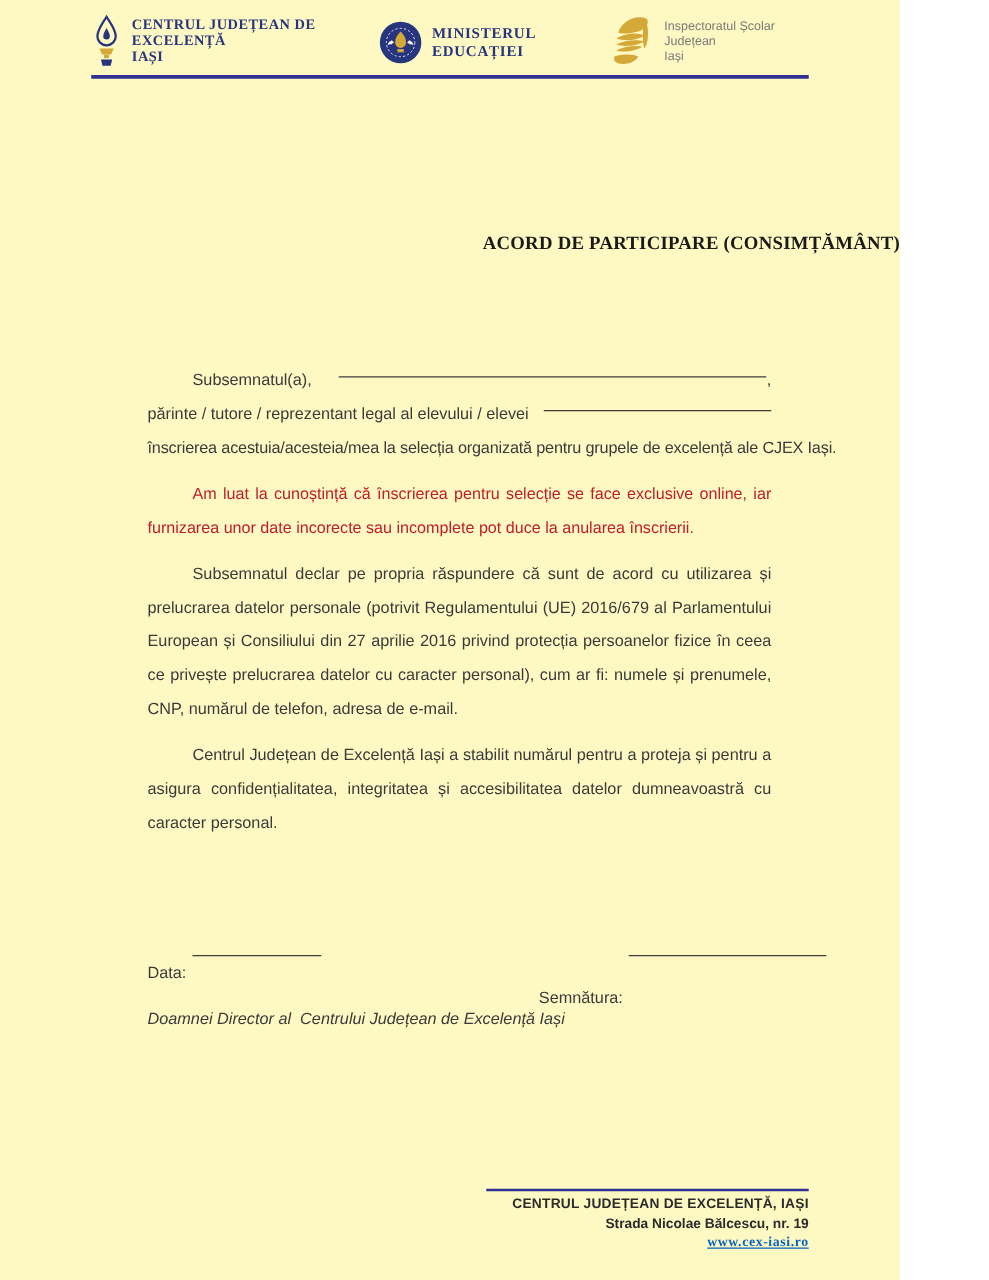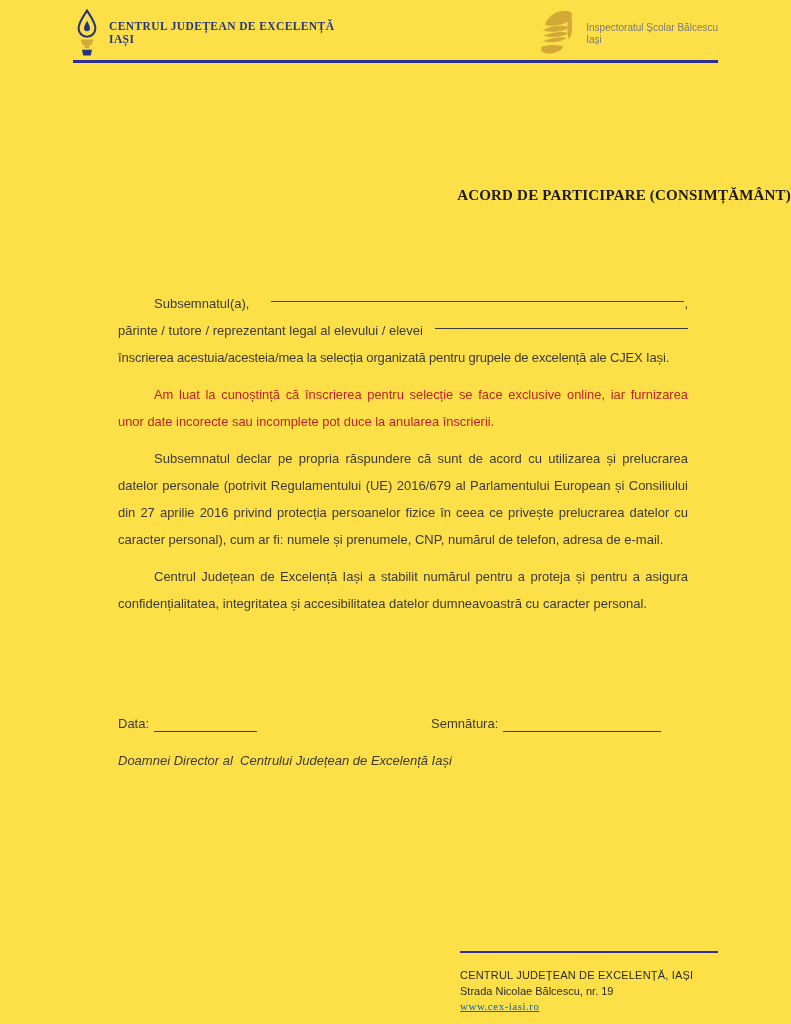--- a/index.html
+++ b/index.html
@@ -2,21 +2,21 @@
 <html lang="ro" style="--navy: #2E3192; --header-navy: #27357E; --red: #BE1E2D; --gold: #D4A937; --link: #0563C1; --text: #3A3A3A; --gray: #7A7A7A;"><head>
 <meta charset="utf-8">
 <style>
   :root{
     --navy:#2E3192; --header-navy:#27357E; --red:#BE1E2D; --gold:#D4A937;
     --link:#0563C1; --text:#3A3A3A; --gray:#7A7A7A;
   }
   *{margin:0;padding:0;box-sizing:border-box;}
   html,body{background:#fff;}
   body{font-family:"Liberation Sans","DejaVu Sans",sans-serif;color:var(--text);}
-  .page{position:relative;width:791px;height:1024px;background:#fde047;overflow:hidden;}
+  .page{position:relative;width:720px;height:1024px;background:#fef9c3;overflow:hidden;}
 
   
   .letterhead{display:flex;justify-content:space-between;align-items:flex-start;
     padding:8px 73px 0 73px;height:58px;}
   .logo-group{display:flex;align-items:center;gap:8px;}
   .org-name{font-family:"Liberation Serif","DejaVu Serif",serif;font-weight:bold;
     font-size:11.5px;line-height:13px;color:var(--header-navy);letter-spacing:.4px;}
   .ministry-name{font-family:"Liberation Serif","DejaVu Serif",serif;font-weight:bold;
     font-size:12px;color:var(--header-navy);letter-spacing:.6px;}
   .insp-name{font-size:10px;line-height:12px;color:var(--gray);}
@@ -36,29 +36,29 @@
   .blank{border-bottom:1.3px solid #3c3c3c;margin-bottom:5px;height:1px;}
   .grow{flex:1 1 auto;}
   .w34{flex:0 0 34px;}
   .w100{flex:0 0 103px;}
   .w158{flex:0 0 158px;}
   .gap{margin-left:22px;}
   .gap8{margin-left:8px;}
   .ws{margin-left:7px;word-spacing:5px;}
   .fit{letter-spacing:-0.15px;}
   .red{color:var(--red);font-weight:normal;font-size:12.9px;}
-  .sig-row{display:flex;align-items:flex-end;margin-top:93px;height:27px;}
+  .sig-row{display:flex;margin-top:93px;height:27px;}
   .sig-label{margin-left:174px;margin-top:20px;}
   .sig-label2{margin-left:5px;}
   .addressee{margin-top:57px;text-align:center;font-style:italic;white-space:pre-wrap;
     font-size:13px;}
 
   
-  .doc-footer{position:absolute;top:951px;right:73px;width:258px;
-    border-top:2.5px solid var(--navy);padding-top:15px;font-size:11px;line-height:15.5px;}
+  .doc-footer{position:absolute;top:951px;right:73px;width:258px;text-align:right;
+    border-top:2.5px solid var(--navy);padding-top:3px;font-size:11px;line-height:15.5px;font-weight:bold;}
   .footer-org{color:#2b2b2b;letter-spacing:.2px;}
   .footer-addr{color:#2b2b2b;}
   .link{color:var(--link);text-decoration:underline;cursor:pointer;}
   .serif-link{font-family:"Liberation Serif","DejaVu Serif",serif;letter-spacing:.5px;}
 </style>
 </head>
 <body>
 
 <div class="page">
 
@@ -71,32 +71,43 @@
         <path d="M8 33 h14 l-2.5 6 h-9 z" fill="#D4A937"></path>
         <rect x="12.5" y="39" width="5" height="3.5" fill="#D4A937"></rect>
         <path d="M9.5 44 h11 l-1.5 6 h-8 z" fill="#27357E"></path>
       </svg>
       <div class="org-name">
         <div>CENTRUL JUDEȚEAN DE EXCELENȚĂ</div>
         <div>IAȘI</div>
       </div>
     </div>
 
+    <div class="logo-group" style="margin-top:6px;">
+      <svg width="40" height="40" viewBox="0 0 40 40" role="img" aria-label="GUVERNUL ROMÂNIEI">
+        <circle cx="20" cy="20" r="19" fill="#27357E"></circle>
+        <circle cx="20" cy="20" r="13" fill="none" stroke="#ffffff" stroke-width="0.8" stroke-dasharray="2 2"></circle>
+        <path d="M20 10 c-3 3 -5 6 -5 10 a5 5 0 0 0 10 0 c0 -4 -2 -7 -5 -10 Z" fill="#D4A937"></path>
+        <path d="M12 18 q-3 1 -4 4 q4 0 6 -2 Z" fill="#ffffff"></path>
+        <path d="M28 18 q3 1 4 4 q-4 0 -6 -2 Z" fill="#ffffff"></path>
+        <rect x="17" y="26" width="6" height="3" fill="#D4A937"></rect>
+      </svg>
+      <span class="ministry-name">MINISTERUL EDUCAȚIEI</span>
+    </div>
 
     <div class="logo-group">
       <svg width="44" height="52" viewBox="0 0 48 56" aria-hidden="true">
         <path d="M12 18 C16 6 30 0 40 4 C44 8 40 14 32 17 C24 19 16 20 12 18 Z" fill="#D4A937"></path>
         <path d="M38 4 C43 10 43 28 38 34 C36 28 36 10 38 4 Z" fill="#D4A937"></path>
         <path d="M10 24 C20 18 32 18 38 21 C32 26 18 27 10 24 Z" fill="#D4A937"></path>
         <path d="M10 30 C20 25 32 25 38 27 C32 31 18 33 10 30 Z" fill="#D4A937"></path>
         <path d="M10 36 C20 31 30 31 36 32 C30 37 16 38 10 36 Z" fill="#D4A937"></path>
         <path d="M8 42 C18 39 28 40 32 42 C28 50 12 52 8 46 Z" fill="#D4A937"></path>
       </svg>
       <div class="insp-name">
-        <div>Inspectoratul Școlar Bălcescu</div>
+        <div>Inspectoratul Școlar Județean</div>
         <div>Iași</div>
       </div>
     </div>
   </header>
 
   <div class="rule"></div>
 
   <main>
     <h1 class="doc-title">ACORD DE PARTICIPARE (CONSIMȚĂMÂNT)</h1>
 

